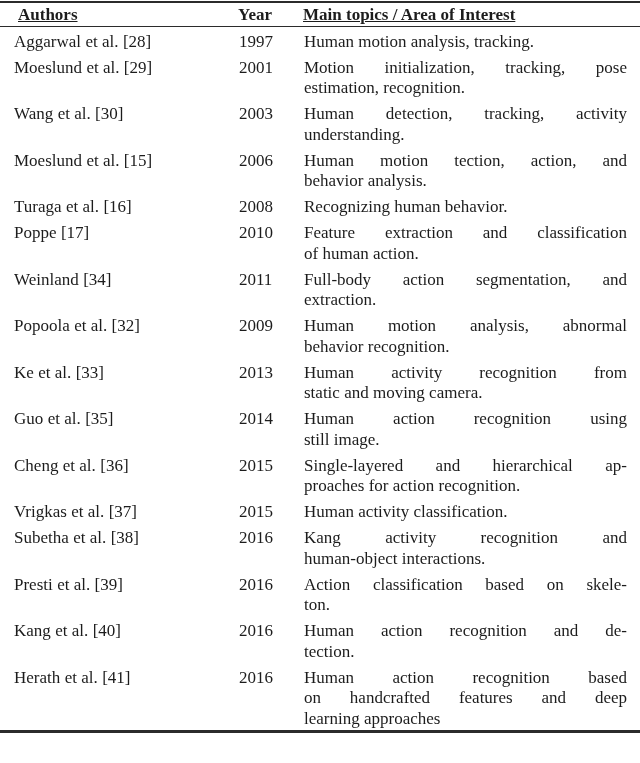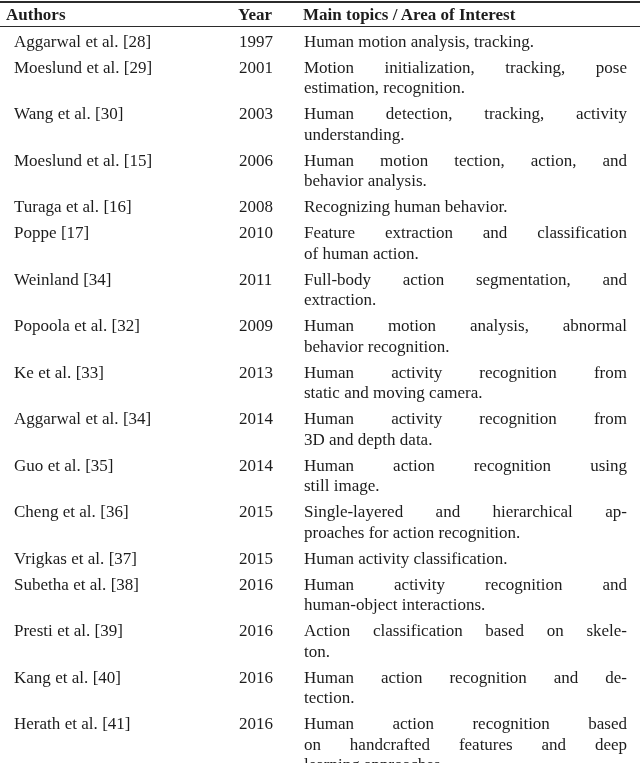--- a/index.html
+++ b/index.html
@@ -26,22 +26,22 @@
     font-weight: bold;
     text-align: left;
     font-size: 17px;
     line-height: 20px;
     padding: 2px 0 1px 0;
     border-bottom: 1.7px solid #2b2b2b;
     vertical-align: top;
     white-space: nowrap;
     overflow: hidden;
   }
-  th.h-authors { padding-left: 6px; }
-  th.h-topics  { padding-right: 10px; }
+  th.h-authors { padding-left: 18px; text-decoration: underline; }
+  th.h-topics  { padding-right: 10px; text-decoration: underline; }
   td {
     font-size: 17px;
     line-height: 20.5px;
     padding-top: 4.5px;
     vertical-align: top;
   }
   td.authors-cell { padding-left: 14px; white-space: nowrap; }
   td.topic-cell   { padding-right: 13px; }
   .etal { margin-left: 0.26em; }
   .etal:empty { margin-left: 0; }
@@ -132,28 +132,20 @@
   </tr>
       <tr>
     <td class="authors-cell"><span class="author-name">Ke</span><span class="etal">et al.</span><span class="ref">[33]</span></td>
     <td class="year-cell">2013</td>
     <td class="topic-cell">
           <div class="topic-line just">Human activity recognition from</div>
           <div class="topic-line">static and moving camera.</div>
         </td>
   </tr>
       <tr>
-    <td class="authors-cell"><span class="author-name">Aggarwal</span><span class="etal">et al.</span><span class="ref">[34]</span></td>
-    <td class="year-cell">2014</td>
-    <td class="topic-cell">
-          <div class="topic-line just">Human activity recognition from</div>
-          <div class="topic-line">3D and depth data.</div>
-        </td>
-  </tr>
-      <tr>
     <td class="authors-cell"><span class="author-name">Guo</span><span class="etal">et al.</span><span class="ref">[35]</span></td>
     <td class="year-cell">2014</td>
     <td class="topic-cell">
           <div class="topic-line just">Human action recognition using</div>
           <div class="topic-line">still image.</div>
         </td>
   </tr>
       <tr>
     <td class="authors-cell"><span class="author-name">Cheng</span><span class="etal">et al.</span><span class="ref">[36]</span></td>
     <td class="year-cell">2015</td>
@@ -166,21 +158,21 @@
     <td class="authors-cell"><span class="author-name">Vrigkas</span><span class="etal">et al.</span><span class="ref">[37]</span></td>
     <td class="year-cell">2015</td>
     <td class="topic-cell">
           <div class="topic-line">Human activity classification.</div>
         </td>
   </tr>
       <tr>
     <td class="authors-cell"><span class="author-name">Subetha</span><span class="etal">et al.</span><span class="ref">[38]</span></td>
     <td class="year-cell">2016</td>
     <td class="topic-cell">
-          <div class="topic-line just">Human activity recognition and</div>
+          <div class="topic-line just">Kang activity recognition and</div>
           <div class="topic-line">human-object interactions.</div>
         </td>
   </tr>
       <tr>
     <td class="authors-cell"><span class="author-name">Presti</span><span class="etal">et al.</span><span class="ref">[39]</span></td>
     <td class="year-cell">2016</td>
     <td class="topic-cell">
           <div class="topic-line just">Action classification based on skele-</div>
           <div class="topic-line">ton.</div>
         </td>

